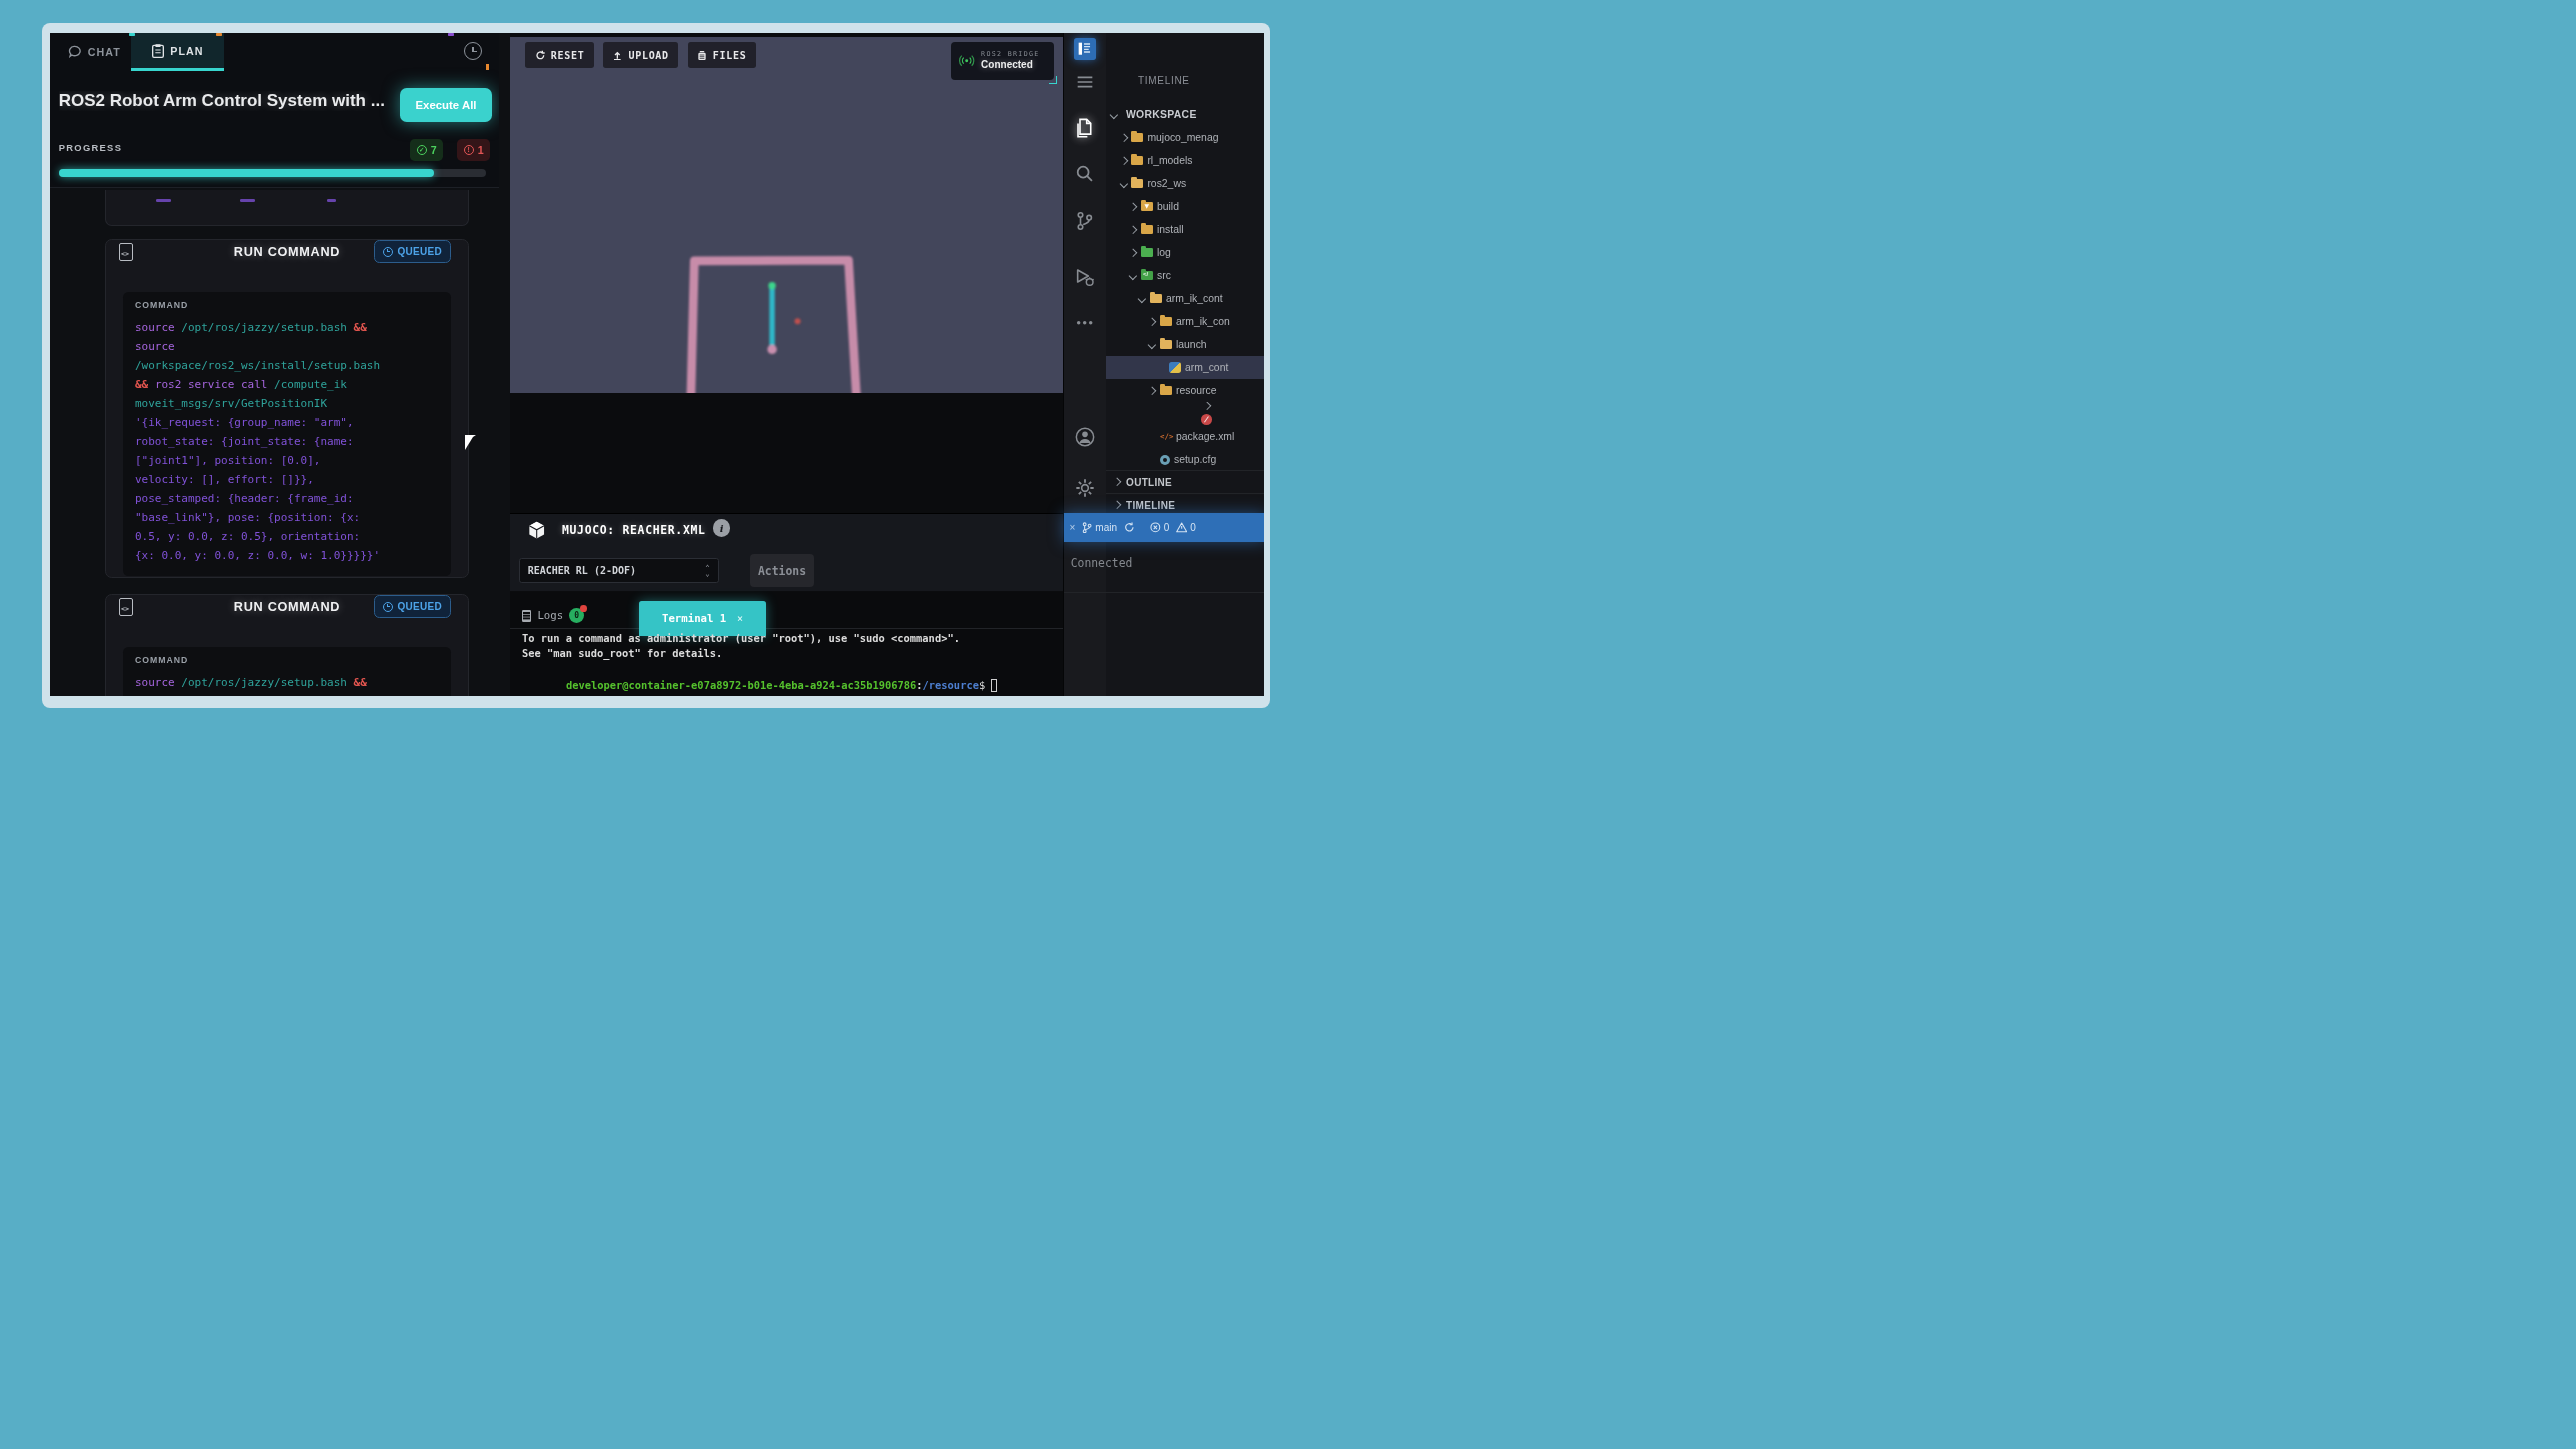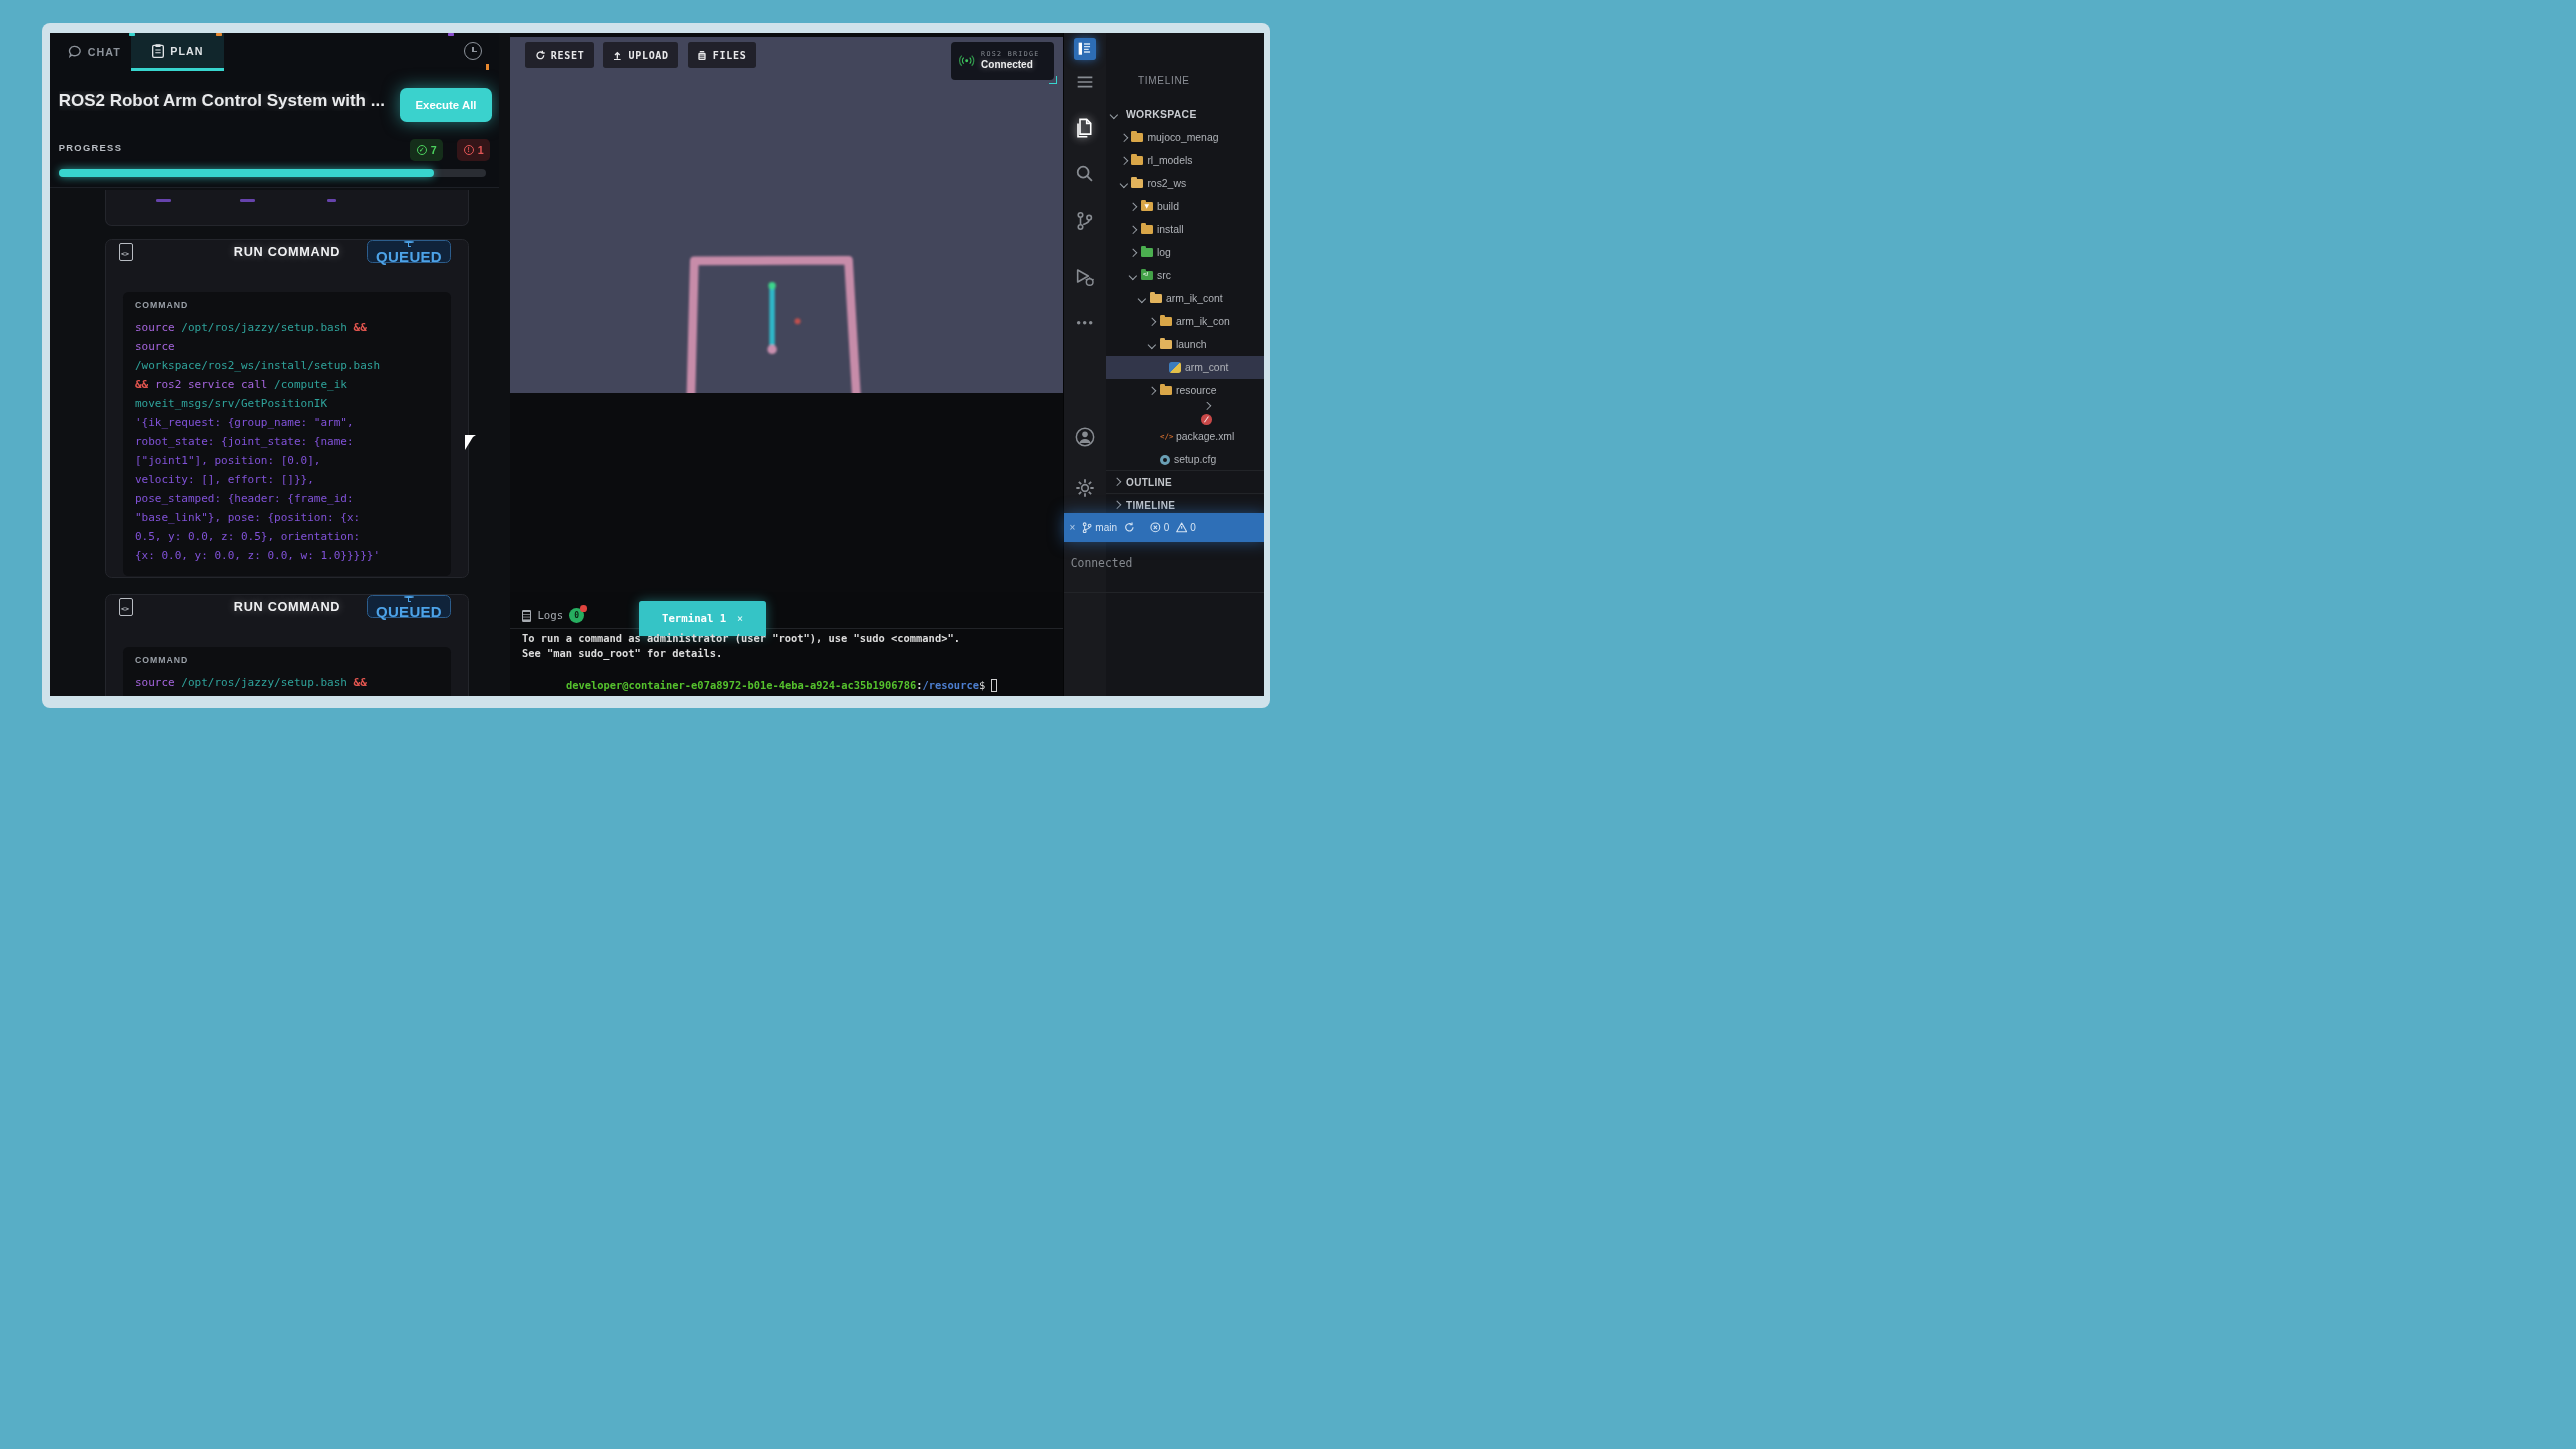--- a/index.html
+++ b/index.html
@@ -40,22 +40,22 @@
   .card{left:55px;width:364px;background:#16171c;border:0.7px solid #24262c;border-radius:6.7px;}
   #card-partial{top:0.7px;height:36px;border-top:none;border-radius:0 0 6.7px 6.7px;}
   .ghostdash{top:9.4px;height:3.4px;width:14.8px;background:#7a4fd0;border-radius:1.3px;opacity:.8;filter:blur(0.7px);}
   .card-header{left:0;top:9.4px;width:100%;height:24px;display:flex;align-items:center;}
   .file-code-icon{position:absolute;left:13.4px;width:13.4px;height:17.4px;border:1.3px solid #b9bdc3;border-radius:2px;}
   .file-code-icon:before{content:"<>";position:absolute;left:0.7px;top:5.4px;font-size:6.7px;color:#b9bdc3;
     font-family:"DejaVu Sans Mono",monospace;font-weight:bold;}
   .card-title{width:100%;text-align:center;font-size:12.7px;font-weight:bold;color:#f0f1f3;letter-spacing:0.7px;
     text-shadow:0 0 8px rgba(255,255,255,.3);}
   .queued-badge{position:absolute;right:17px;top:0;height:23px;padding:0 8px;border:1.3px solid #2c5d8c;
-    background:#10233a;border-radius:5.4px;color:#4da3e8;font-weight:bold;font-size:15px;letter-spacing:0.3px;
-    display:flex;align-items:center;gap:4.7px;flex-direction:column;}
+    background:#10233a;border-radius:5.4px;color:#4da3e8;font-weight:bold;font-size:10px;letter-spacing:0.3px;
+    display:flex;align-items:center;gap:4.7px;}
   .q-clock{width:10px;height:10px;border:1.3px solid #4da3e8;border-radius:50%;position:relative;}
   .q-clock:before{content:"";position:absolute;left:3.4px;top:1.3px;width:1px;height:3.4px;background:#4da3e8;}
   .q-clock:after{content:"";position:absolute;left:3.4px;top:3.7px;width:2.7px;height:1px;background:#4da3e8;}
   .cmd-box{position:absolute;left:17px;width:328px;background:#0d0e11;border-radius:5.4px;}
   .cmd-label{position:absolute;left:12px;top:8px;font-size:8.7px;font-weight:bold;letter-spacing:1px;color:#9aa0a8;}
   .code{position:absolute;left:12px;top:25.5px;width:305px;font-family:"DejaVu Sans Mono",monospace;
     font-size:11px;line-height:19px;white-space:pre;}
   .tok-kw{color:#a565dd;} .tok-path{color:#2fa39b;} .tok-op{color:#e2554f;font-weight:bold;} .tok-str{color:#8152d8;}
   
   #cursor{left:415px;top:402px;width:0;height:0;border-left:8.7px solid #fff;border-right:3.4px solid transparent;
@@ -295,20 +295,41 @@
         <span id="bridge-corner"></span>
       </div>
       <div class="abs" id="fps-box">
         <span class="dim">FPS:</span>
         <span class="brt">60</span>
         <span class="dim" style="margin-left:6.7px">MODE:</span>
         <span class="brt">Standalone</span>
       </div>
     </div>
 
+    <div class="abs" id="mujoco-bar">
+      <svg class="abs" id="cube-icon" width="17.4" height="19" viewBox="0 0 26 28">
+          <path d="M13 1 24 7v13l-11 6L2 20V7z" fill="#f2f3f4"></path>
+          <path d="M13 1 24 7l-11 6L2 7z" fill="#fff"></path>
+          <path d="M13 13v13M2 7l11 6 11-6" stroke="#16181d" stroke-width="1.6" fill="none"></path>
+        </svg>
+      <div class="abs" id="mujoco-title">MUJOCO: REACHER.XML</div>
+      <div class="abs" id="info-icon">
+          <span>i</span>
+        </div>
+      <div class="abs" id="model-select">
+        <span>REACHER RL (2-DOF)</span>
+        <span id="select-chevrons">
+            <span>⌃</span>
+            <span>⌄</span>
+          </span>
+      </div>
+      <div class="abs" id="actions-btn">
+        <span>Actions</span>
+      </div>
+    </div>
   </div>
 
   <div class="abs" id="terminal">
     <div class="abs" id="term-tabs">
       <div class="abs" id="logs-tab">
         <span id="logs-file-icon"></span>
         <span>Logs</span>
         <span id="logs-badge">
           <span>0</span>
           <span id="logs-dot"></span>

